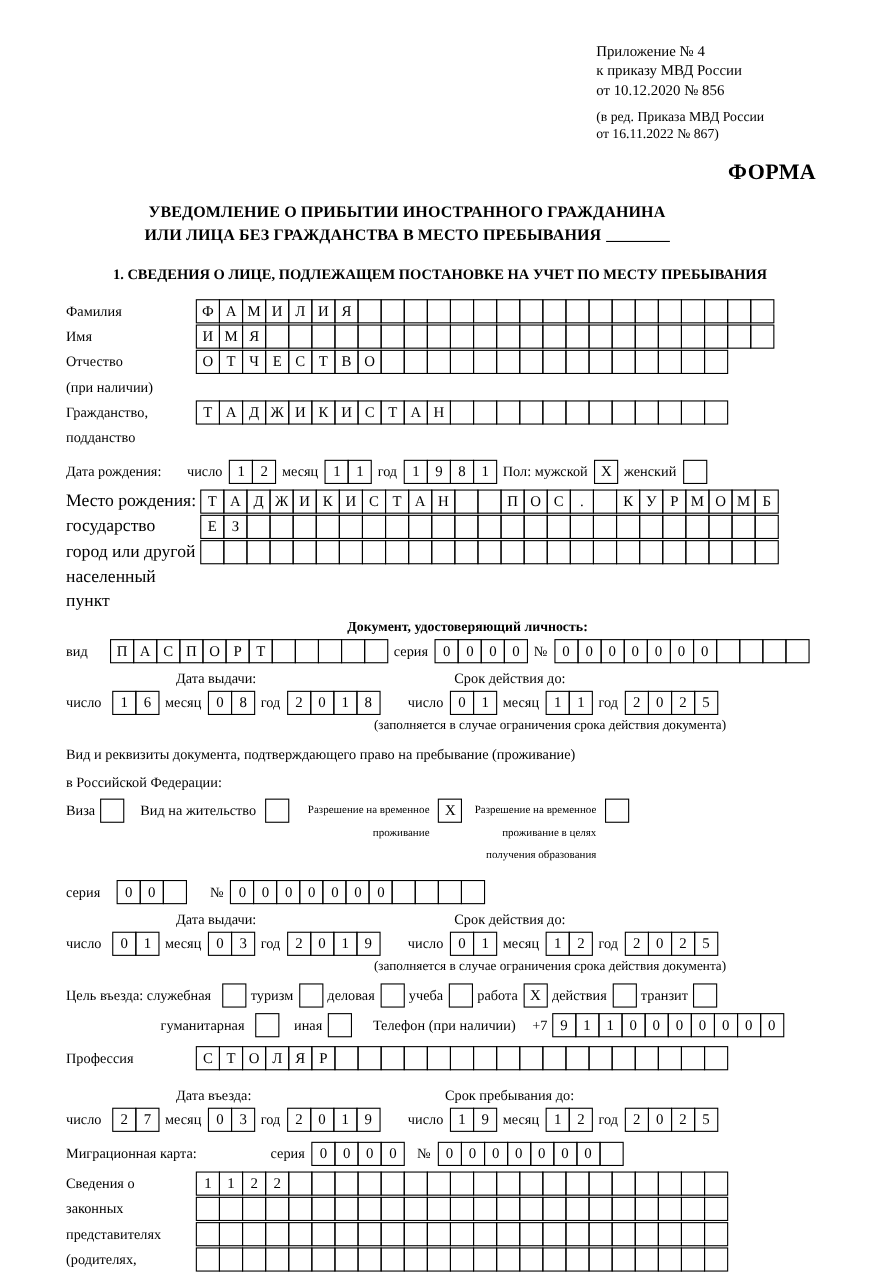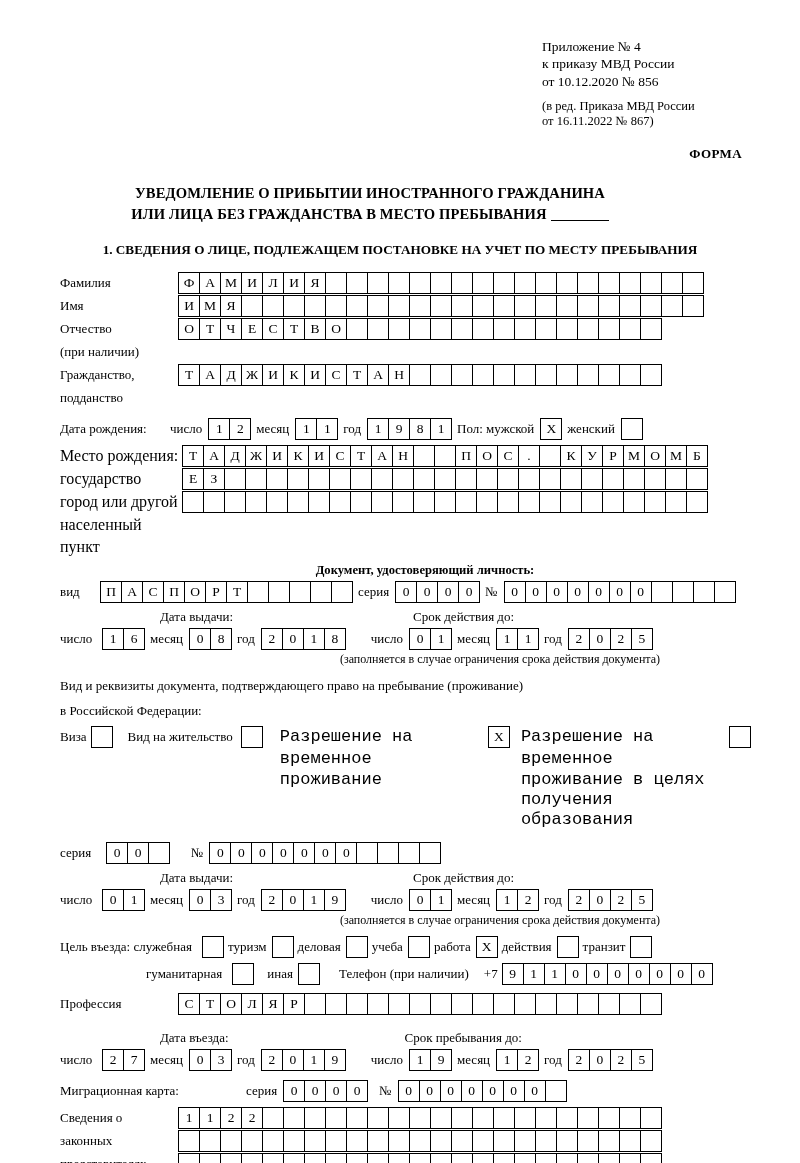--- a/index.html
+++ b/index.html
@@ -34,21 +34,21 @@
   .header-block .sub {
     margin-top: 9px;
     font-size: 12.5px;
     line-height: 1.25;
   }
   .forma {
     position: absolute;
     top: 146px;
     right: 58px;
     font-weight: bold;
-    font-size: 13px;
+    font-size: 20px;
     letter-spacing: 0.4px;
   }
   .title {
     position: absolute;
     top: 183px;
     left: 0;
     width: 740px;
     text-align: center;
     font-weight: bold;
     font-size: 14.6px;
@@ -147,24 +147,23 @@
     display: flex;
     align-items: center;
     flex-wrap: nowrap;
   }
   .purpose-row .inline-label { padding: 0 5px 0 5px; }
   .permit-block {
     display: flex;
     align-items: flex-start;
   }
   .permit-text {
-    font-size: 17px;
+    font-size: 10px;
     line-height: 22px;
-    text-align: left;
-    font-family: Liberation Mono, monospace;
+    text-align: right;
   }
   .permit-text .l2 { display: block; line-height: 20px; }
   .legal-label {
     font-size: 13px;
     line-height: 21px;
   }
   .legal-rows .cell { margin-bottom: -1px; }
 </style>
 </head>
 <body>

